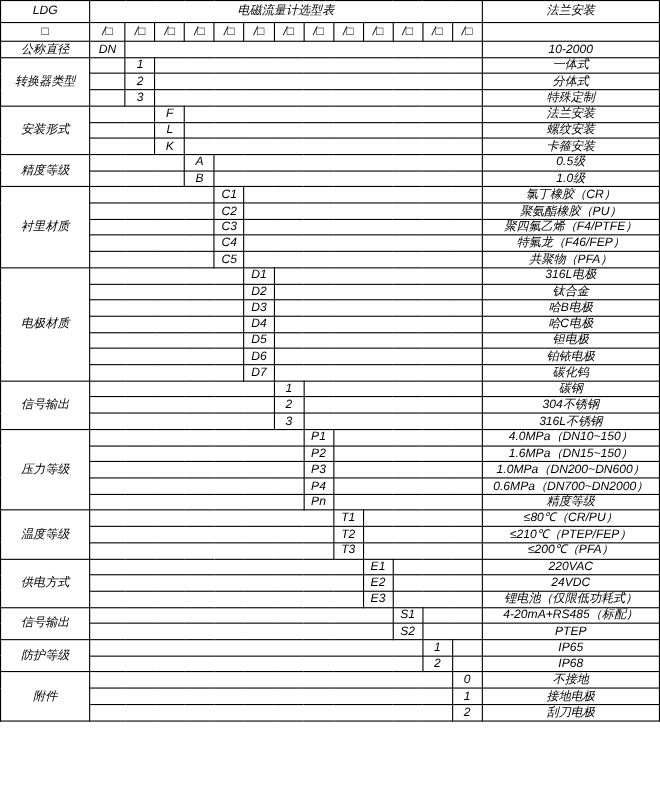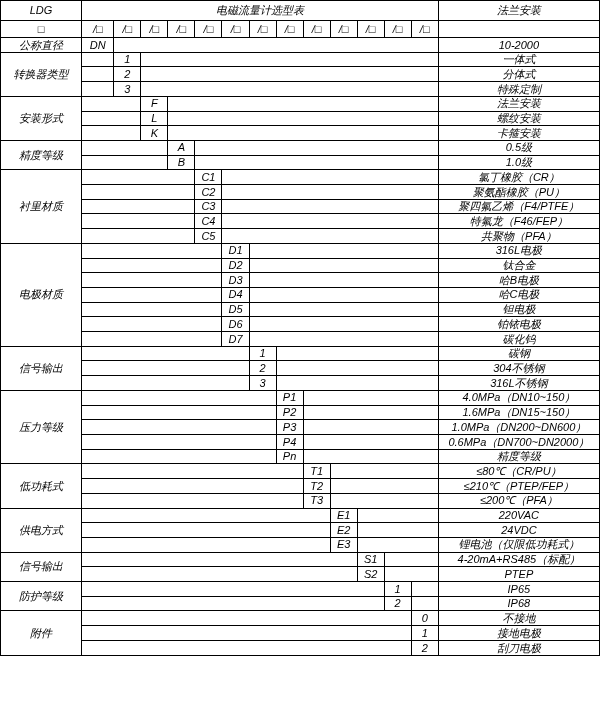--- a/index.html
+++ b/index.html
@@ -281,21 +281,21 @@
           <td class="blank" colspan="5"></td>
           <td class="desc">0.6MPa（DN700~DN2000）</td>
         </tr>
         <tr>
           <td class="blank" colspan="7"></td>
           <td class="codecell">Pn</td>
           <td class="blank" colspan="5"></td>
           <td class="desc">精度等级</td>
         </tr>
         <tr>
-          <td class="rowlabel" rowspan="3">低功耗式</td>
+          <td class="rowlabel" rowspan="3">温度等级</td>
           <td class="blank" colspan="8"></td>
           <td class="codecell">T1</td>
           <td class="blank" colspan="4"></td>
           <td class="desc">≤80℃（CR/PU）</td>
         </tr>
         <tr>
           <td class="blank" colspan="8"></td>
           <td class="codecell">T2</td>
           <td class="blank" colspan="4"></td>
           <td class="desc">≤210℃（PTEP/FEP）</td>

